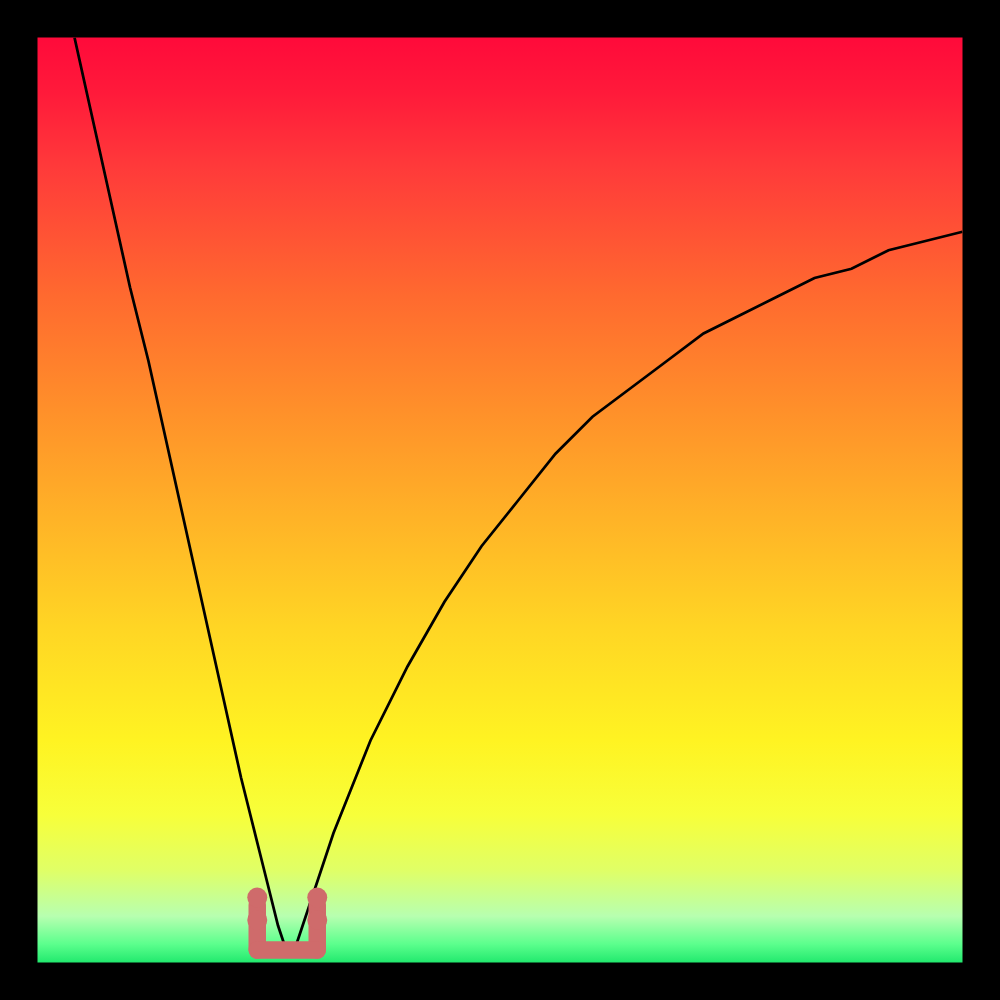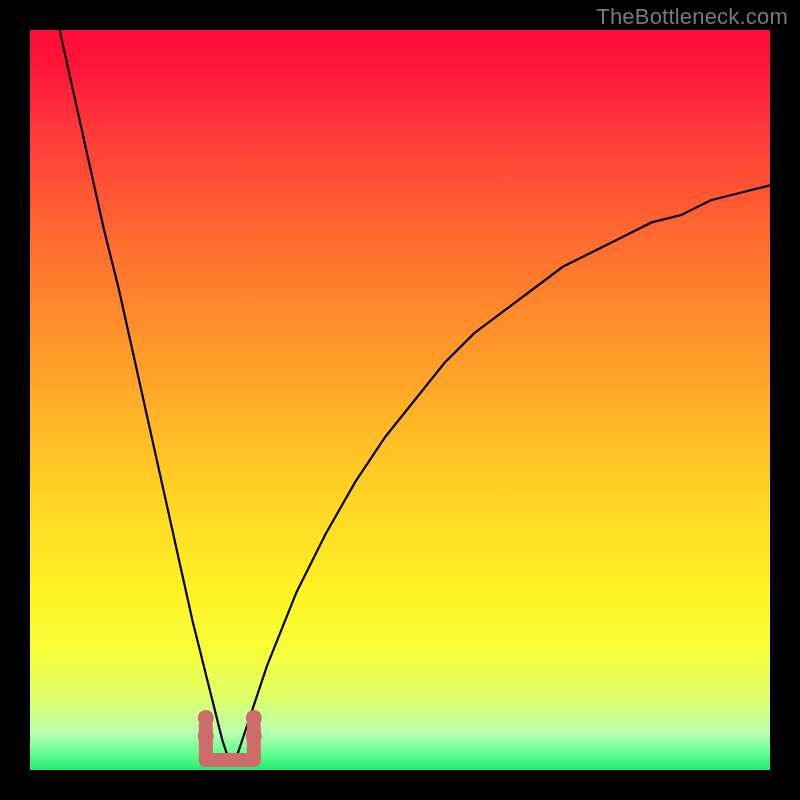--- a/index.html
+++ b/index.html
@@ -59,21 +59,20 @@
     position: absolute;
     inset: 0;
     width: 740px;
     height: 740px;
   }
 </style>
 </head>
 <body>
 
 <div class="frame">
-  <div class="watermark">TheBottleneck.com</div>
 
   <div class="plot">
     <div class="gradient"></div>
 
     <svg class="curve" viewBox="0 0 740 740" preserveAspectRatio="none">
       <path id="curve-path" d="M29.6 0.0 L44.4 66.6 L59.2 133.2 L74.0 199.8 L88.8 259.0 L103.6 325.6 L118.4 392.2 L133.2 458.8 L148.0 525.4 L162.8 592.0 L170.2 621.6 L177.6 651.2 L185.0 680.8 L192.4 710.4 L199.8 732.6 L207.2 725.2 L214.6 703.0 L222.0 680.8 L236.8 636.4 L251.6 599.4 L266.4 562.4 L296.0 503.2 L325.6 451.4 L355.2 407.0 L384.8 370.0 L414.4 333.0 L444.0 303.4 L473.6 281.2 L503.2 259.0 L532.8 236.8 L562.4 222.0 L592.0 207.2 L621.6 192.4 L651.2 185.0 L680.8 170.2 L710.4 162.8 L740.0 155.4" fill="none" stroke="#000" stroke-width="2.2"></path>
       <g id="min-marker">
           <line x1="175.8" y1="694" x2="175.8" y2="730" stroke="#cf6b6b" stroke-width="14" stroke-linecap="round"></line>
           <line x1="223.8" y1="694" x2="223.8" y2="730" stroke="#cf6b6b" stroke-width="14" stroke-linecap="round"></line>
           <line x1="175.8" y1="730" x2="223.8" y2="730" stroke="#cf6b6b" stroke-width="14" stroke-linecap="round"></line>

